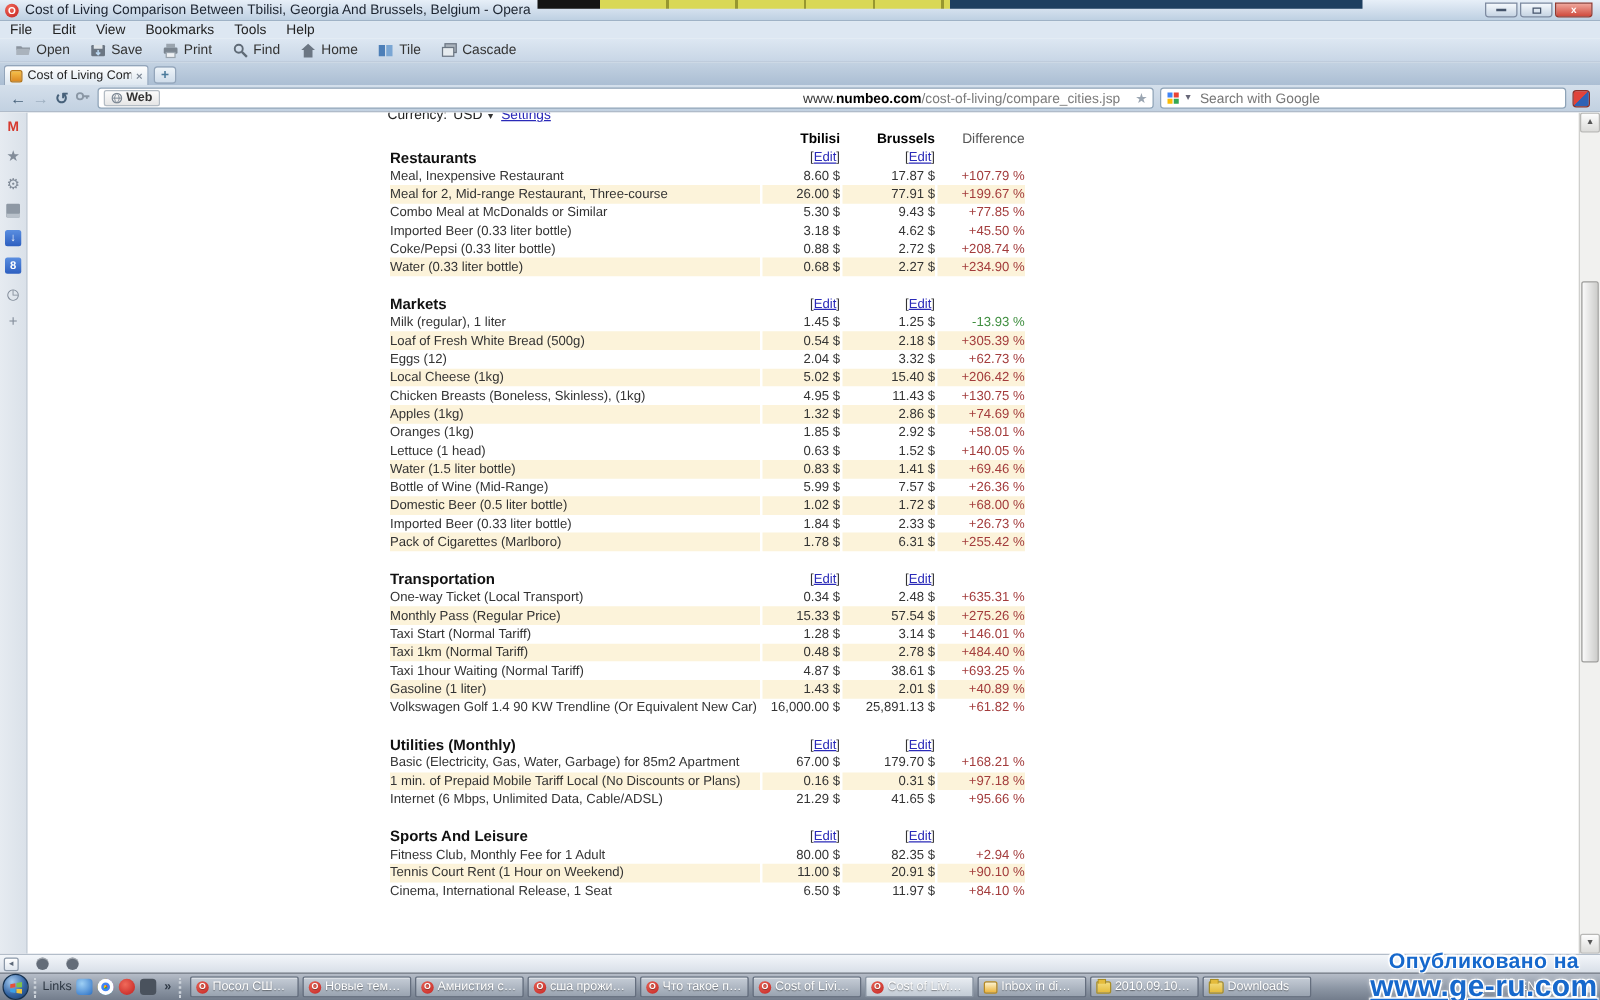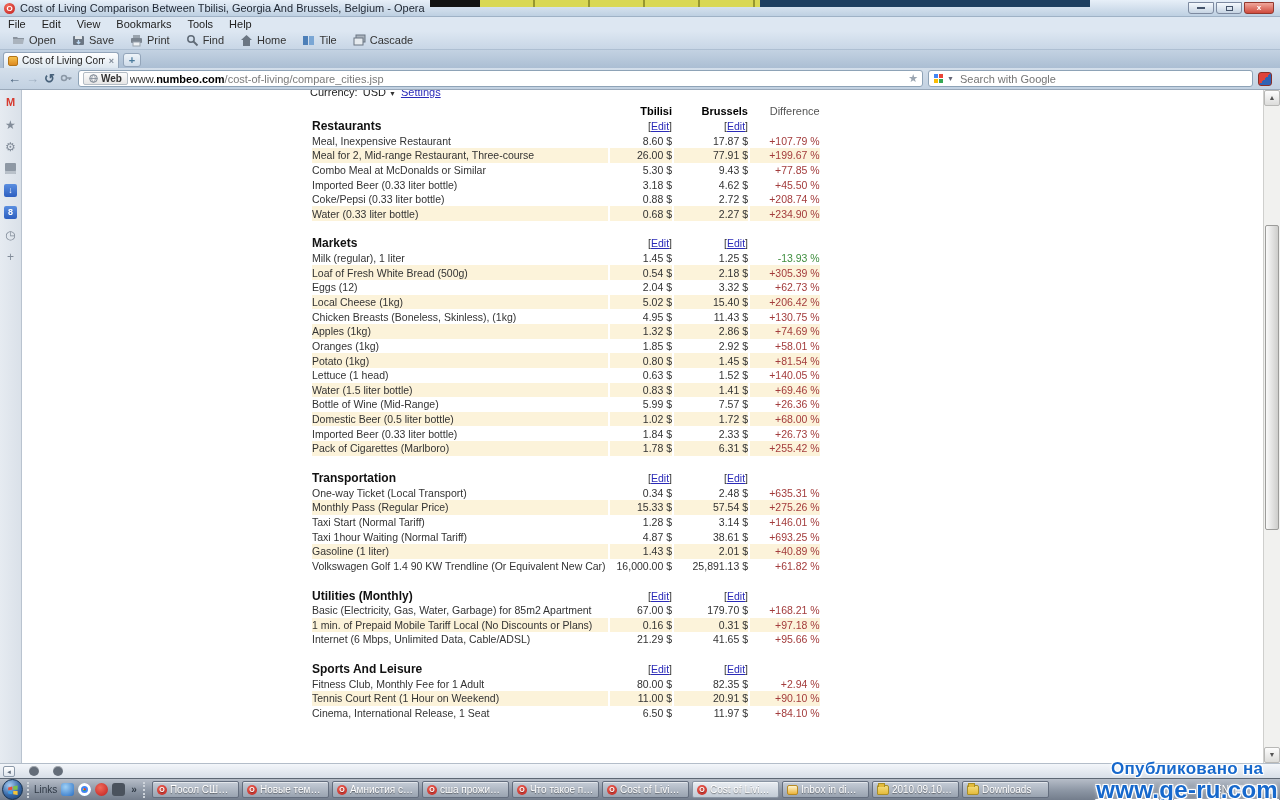--- a/index.html
+++ b/index.html
@@ -50,21 +50,21 @@
   .newtab-btn { width:18px; height:14px; margin:0 0 1px 4px; border:1px solid #93a5ba; border-radius:3px;
     background:linear-gradient(#eef4f9,#cfdcea); color:#4a7a9b; font-size:11px; line-height:12px; text-align:center; font-weight:bold; }
 
   
   .addressbar { position:absolute; top:68px; left:0; width:1280px; height:22px;
     background:linear-gradient(#d4dfeb,#c2d1e1); border-bottom:1px solid #9aa9ba;
     display:flex; align-items:center; gap:5px; padding:0 8px; }
   .nav-ico { font-size:13px; line-height:1; color:#47617a; font-weight:bold; }
   .nav-ico.disabled { color:#9fb0c1; }
   .url-field { flex:1; height:17px; background:#fff; border:1px solid #8ea3b7; border-radius:3px;
-    display:flex; align-items:center; padding:0 4px; gap:2px; }
+    display:flex; align-items:center; padding:0 4px; gap:12px;text-align:right; }
   .web-badge { display:flex; align-items:center; gap:3px; height:13px; padding:0 5px;
     background:linear-gradient(#fcfcfc,#e6e6e6); border:1px solid #b4bcc4; border-radius:2px;
     font-size:10px; font-weight:bold; color:#333; }
   .url-text { font-size:11px; color:#333; white-space:nowrap; overflow:hidden; flex:1; }
   .url-text .domain { font-weight:bold; color:#000; }
   .url-text .path { color:#7a7a7a; }
   .star-ico { color:#9aa5b1; font-size:11px; }
   .search-field { width:325px; height:17px; background:#fff; border:1px solid #8ea3b7; border-radius:3px;
     display:flex; align-items:center; padding:0 5px; gap:4px; }
   .search-field input { border:none; outline:none; flex:1; font-size:11px; color:#888; font-family:"Liberation Sans",sans-serif; background:transparent; }
@@ -415,26 +415,20 @@
                 <td class="c-b hl">2.86 $</td>
                 <td class="c-d hl" style="color: rgb(163, 60, 60);">+74.69 %</td>
               </tr>
               <tr>
                 <td class="c-label">Oranges (1kg)</td>
                 <td class="c-a">1.85 $</td>
                 <td class="c-b">2.92 $</td>
                 <td class="c-d" style="color: rgb(163, 60, 60);">+58.01 %</td>
               </tr>
               <tr>
-                <td class="c-label hl">Potato (1kg)</td>
-                <td class="c-a hl">0.80 $</td>
-                <td class="c-b hl">1.45 $</td>
-                <td class="c-d hl" style="color: rgb(163, 60, 60);">+81.54 %</td>
-              </tr>
-              <tr>
                 <td class="c-label">Lettuce (1 head)</td>
                 <td class="c-a">0.63 $</td>
                 <td class="c-b">1.52 $</td>
                 <td class="c-d" style="color: rgb(163, 60, 60);">+140.05 %</td>
               </tr>
               <tr>
                 <td class="c-label hl">Water (1.5 liter bottle)</td>
                 <td class="c-a hl">0.83 $</td>
                 <td class="c-b hl">1.41 $</td>
                 <td class="c-d hl" style="color: rgb(163, 60, 60); padding-left: 25px;">+69.46 %</td>
@@ -482,20 +476,26 @@
                 <td class="c-label hl">Monthly Pass (Regular Price)</td>
                 <td class="c-a hl">15.33 $</td>
                 <td class="c-b hl">57.54 $</td>
                 <td class="c-d hl" style="color: rgb(163, 60, 60);">+275.26 %</td>
               </tr>
               <tr>
                 <td class="c-label">Taxi Start (Normal Tariff)</td>
                 <td class="c-a">1.28 $</td>
                 <td class="c-b">3.14 $</td>
                 <td class="c-d" style="color: rgb(163, 60, 60);">+146.01 %</td>
+              </tr>
+              <tr>
+                <td class="c-label hl">Taxi 1km (Normal Tariff)</td>
+                <td class="c-a hl">0.48 $</td>
+                <td class="c-b hl">2.78 $</td>
+                <td class="c-d hl" style="color: rgb(163, 60, 60);">+484.40 %</td>
               </tr>
               <tr>
                 <td class="c-label">Taxi 1hour Waiting (Normal Tariff)</td>
                 <td class="c-a">4.87 $</td>
                 <td class="c-b">38.61 $</td>
                 <td class="c-d" style="color: rgb(163, 60, 60);">+693.25 %</td>
               </tr>
               <tr>
                 <td class="c-label hl">Gasoline (1 liter)</td>
                 <td class="c-a hl">1.43 $</td>

